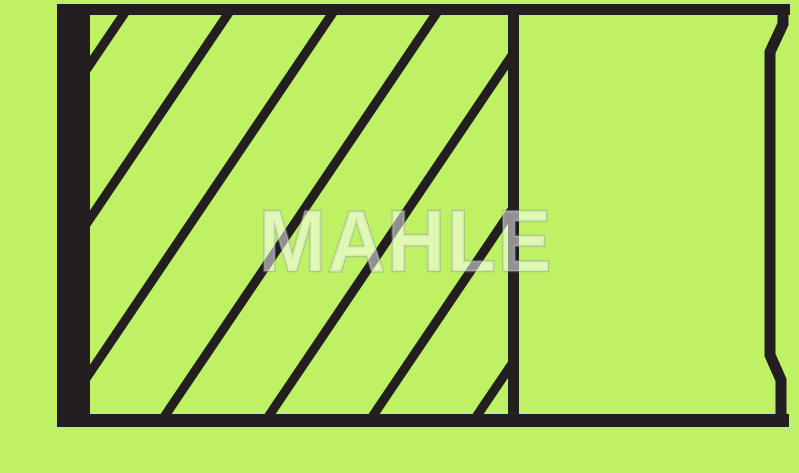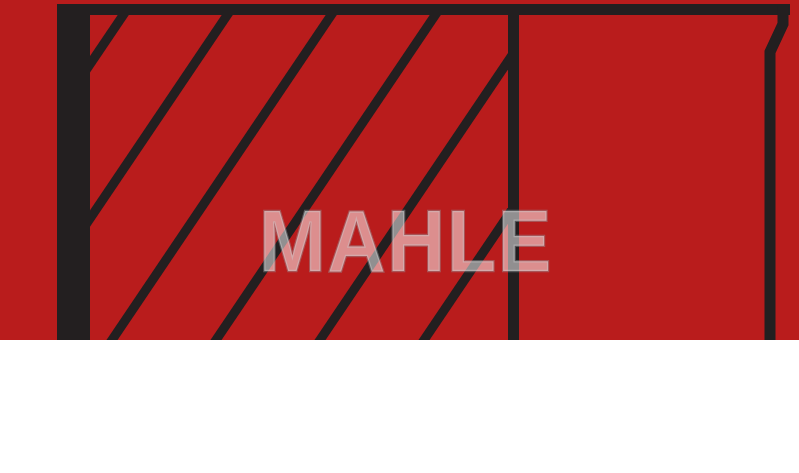--- a/index.html
+++ b/index.html
@@ -4,22 +4,22 @@
 <style>
   html, body {
     margin: 0;
     padding: 0;
     background: #ffffff;
     font-family: "Liberation Sans", sans-serif;
   }
   .stage {
     position: relative;
     width: 799px;
-    height: 340px;
-    background: #b91c1c;
+    height: 473px;
+    background: #bef264;
     overflow: hidden;
   }
   .diagram-svg {
     position: absolute;
     left: 0;
     top: 0;
     width: 799px;
     height: 473px;
     display: block;
   }

